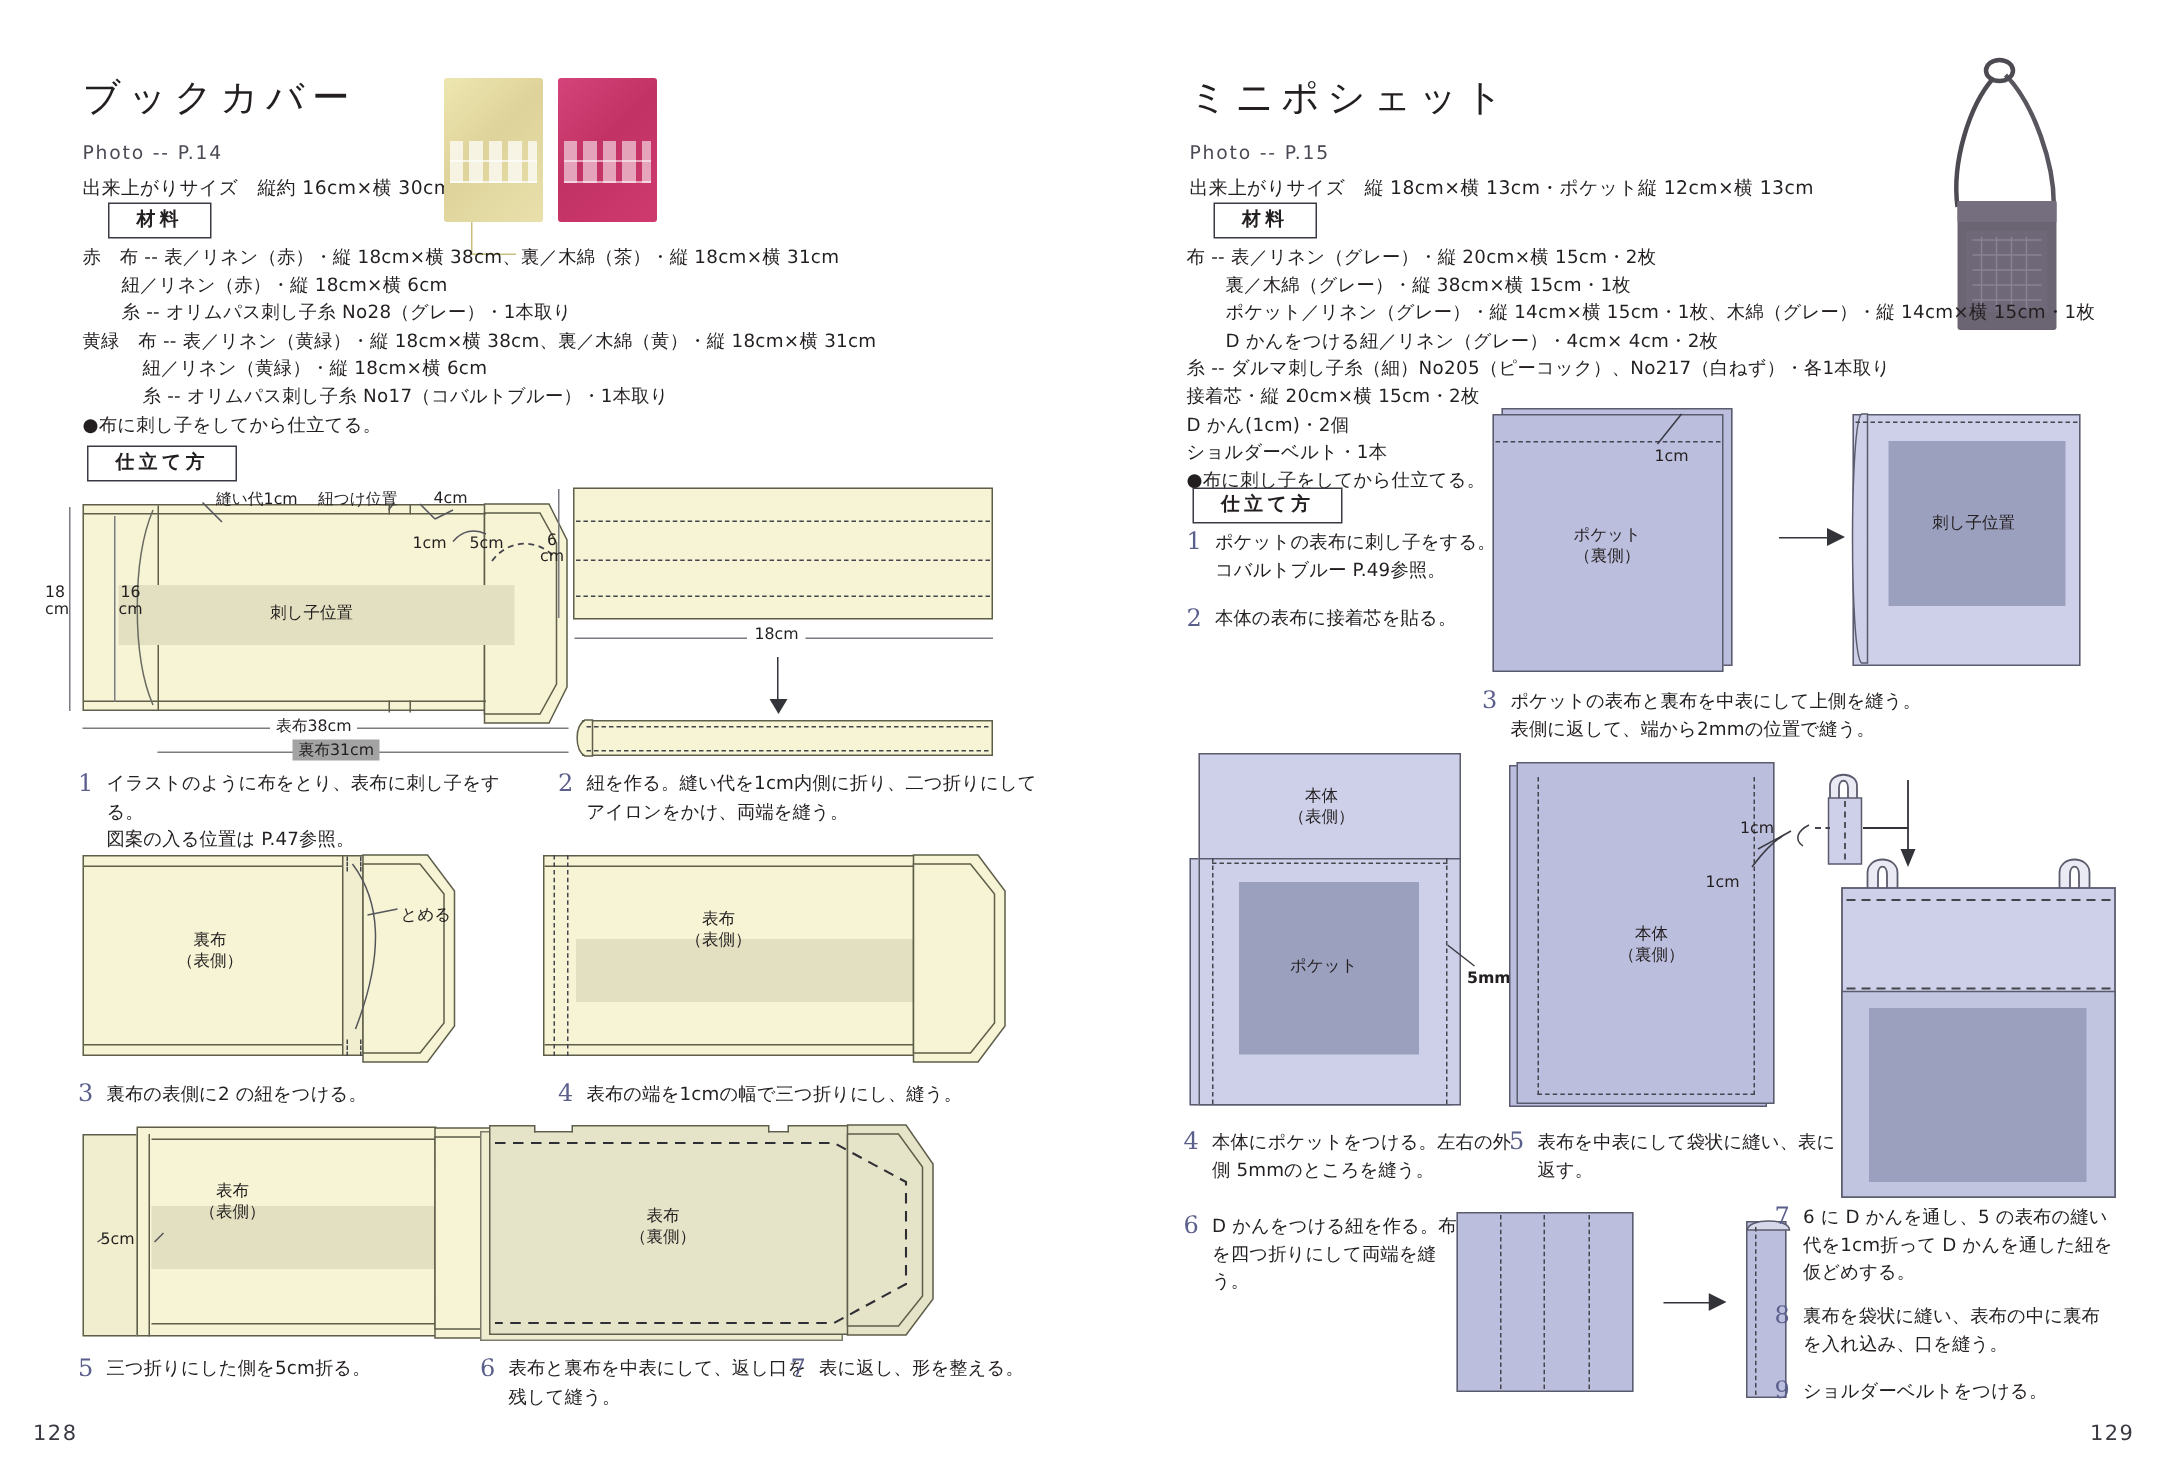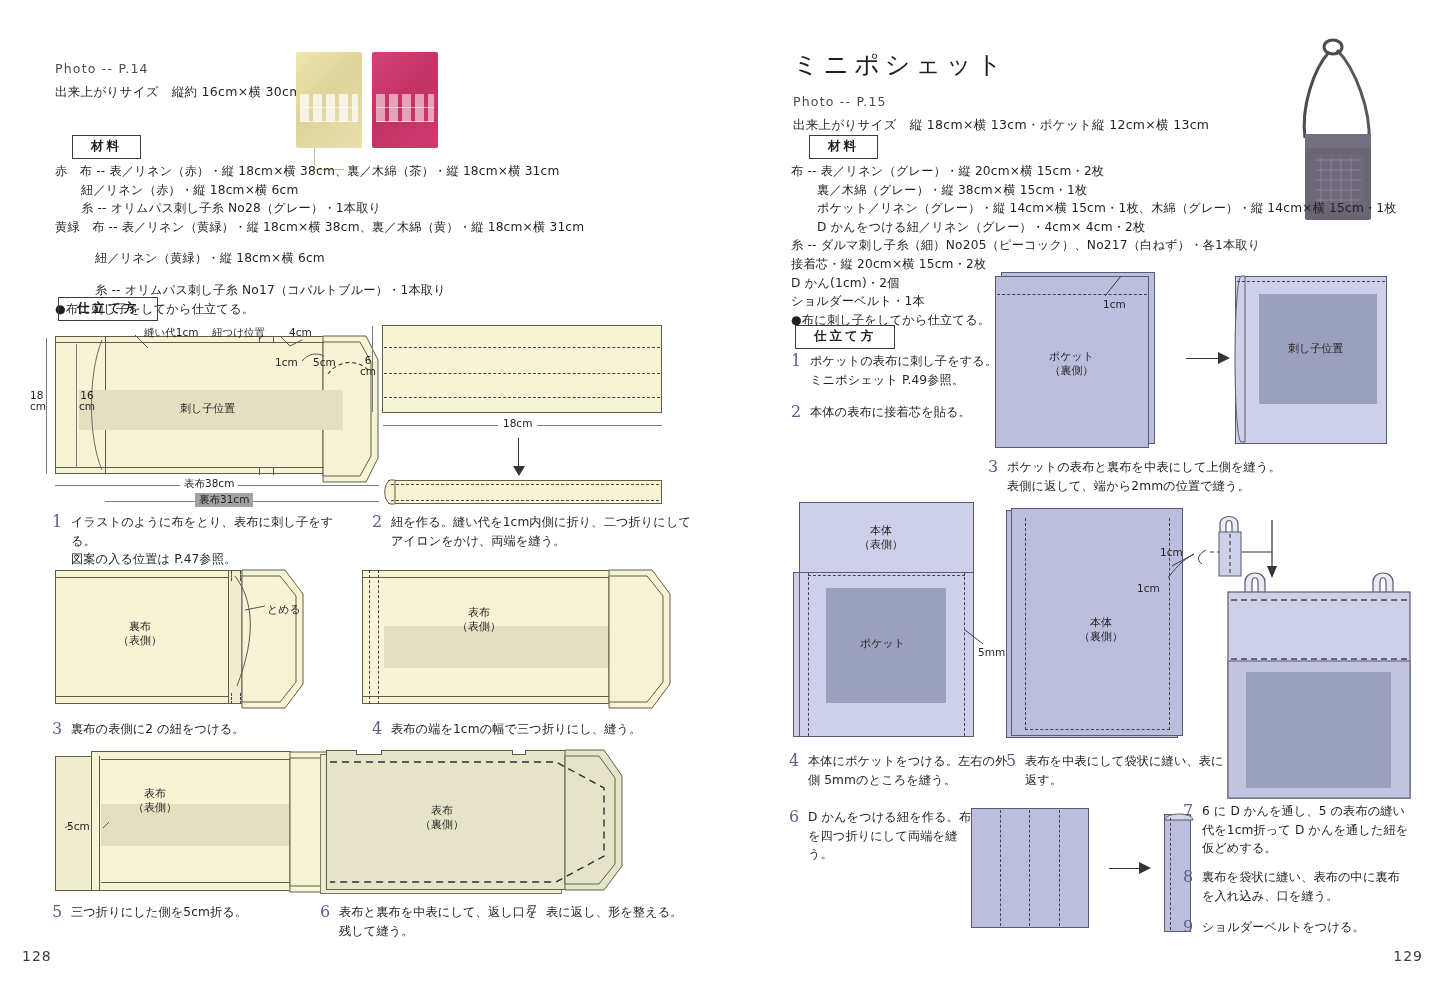--- a/index.html
+++ b/index.html
@@ -27,21 +27,21 @@
     display:inline-block;
     border:1px solid #3a3a45;
     font-size:12.5px;
     padding:2px 18px 3px 18px;
     letter-spacing:3px;
     font-weight:600;
   }
 
   .mat-line { font-size:12.2px; line-height:18.6px; letter-spacing:.2px; white-space:nowrap; }
   .indent1 { padding-left:26px; }
-  .indent2 { padding-left:40px;margin-top:13px; }
+  .indent2 { padding-left:40px; }
 
   
   .step { display:flex; font-size:12.2px; line-height:18.5px; }
   .step .num {
     color:#5b5f8c; font-size:16px; width:19px; flex:0 0 19px;
     font-family:"DejaVu Serif","Liberation Serif",serif; line-height:18px;
   }
   .step .txt { letter-spacing:.1px; }
 
   
@@ -72,20 +72,21 @@
   
   .swatch { position:absolute; border-radius:2px; }
   .stitchpat { position:absolute; }
 </style>
 </head>
 <body>
 
 <div class="page page-left">
 
   <div class="abs" style="left:55px; top:48px;">
+    <div class="title">ブックカバー</div>
     <div class="photo-ref">Photo -- P.14</div>
     <div class="finish-size">出来上がりサイズ　縦約 16cm×横 30cm</div>
   </div>
 
   <div class="abs" style="left:296px; top:52px; width:150px; height:100px;">
     <div class="swatch" style="left:0; top:0; width:66px; height:96px; background:linear-gradient(135deg,#eee6b0,#ded39a 45%,#e9e0ac);"></div>
     <div class="stitchpat" style="left:4px; top:42px; width:58px; height:28px; background:
            repeating-linear-gradient(90deg,rgba(255,255,255,.72) 0 9px,transparent 9px 13px),
            repeating-linear-gradient(0deg,rgba(255,255,255,.72) 0 1px,transparent 1px 14px);"></div>
     <div class="swatch" style="left:76px; top:0; width:66px; height:96px; background:linear-gradient(135deg,#d4447a,#c23264 45%,#cf3a6e);"></div>
@@ -355,21 +356,21 @@
     <div class="mat-line">●布に刺し子をしてから仕立てる。</div>
   </div>
 
   <div class="abs" style="left:72px; top:325px;">
     <span class="boxlabel">仕立て方</span>
   </div>
   <div class="abs" style="left:68px; top:352px; width:220px;">
     <div class="step">
         <span class="num">1</span>
       <span class="txt"><span>ポケットの表布に刺し子をする。</span><br>
-      <span>ミニポシェット P.49参照。</span></span>
+      <span>コバルトブルー P.49参照。</span></span>
       </div>
   </div>
   <div class="abs" style="left:68px; top:403px; width:220px;">
     <div class="step">
         <span class="num">2</span>
       <span class="txt">本体の表布に接着芯を貼る。</span>
       </div>
   </div>
 
   <div class="abs" style="left:268px; top:272px; width:190px; height:180px;">
@@ -413,21 +414,21 @@
     <div class="abs lav-dk" style="left:35px; top:86px; width:120px; height:115px;"></div>
     <div class="dashed-v" style="left:17px; top:70px; height:164px;"></div>
     <div class="dashed-v" style="left:173px; top:70px; height:164px;"></div>
     <div class="dashed-h" style="left:17px; top:73px; width:157px;"></div>
     <div class="inner-label" style="left:68px; top:22px;" title="本体
 （表側）">本体<br>（表側）</div>
     <div class="inner-label" style="left:69px; top:135px;">ポケット</div>
     <svg class="abs" width="34" height="24" style="left:172px; top:126px;">
       <path d="M2 2 L20 16" stroke="#3a3a42" stroke-width="1" fill="none"></path>
     </svg>
-    <div class="dim-label" style="left:187px; top:144px;">5mm</div>
+    <div class="dim-label" style="left:187px; top:144px;font-weight:bold;">5mm</div>
   </div>
   <div class="abs" style="left:66px; top:752px; width:220px;">
     <div class="step">
         <span class="num">4</span>
       <span class="txt"><span>本体にポケットをつける。左右の外</span><br>
       <span>側 5mmのところを縫う。</span></span>
       </div>
   </div>
 
   <div class="abs" style="left:283px; top:508px; width:200px; height:235px;">

